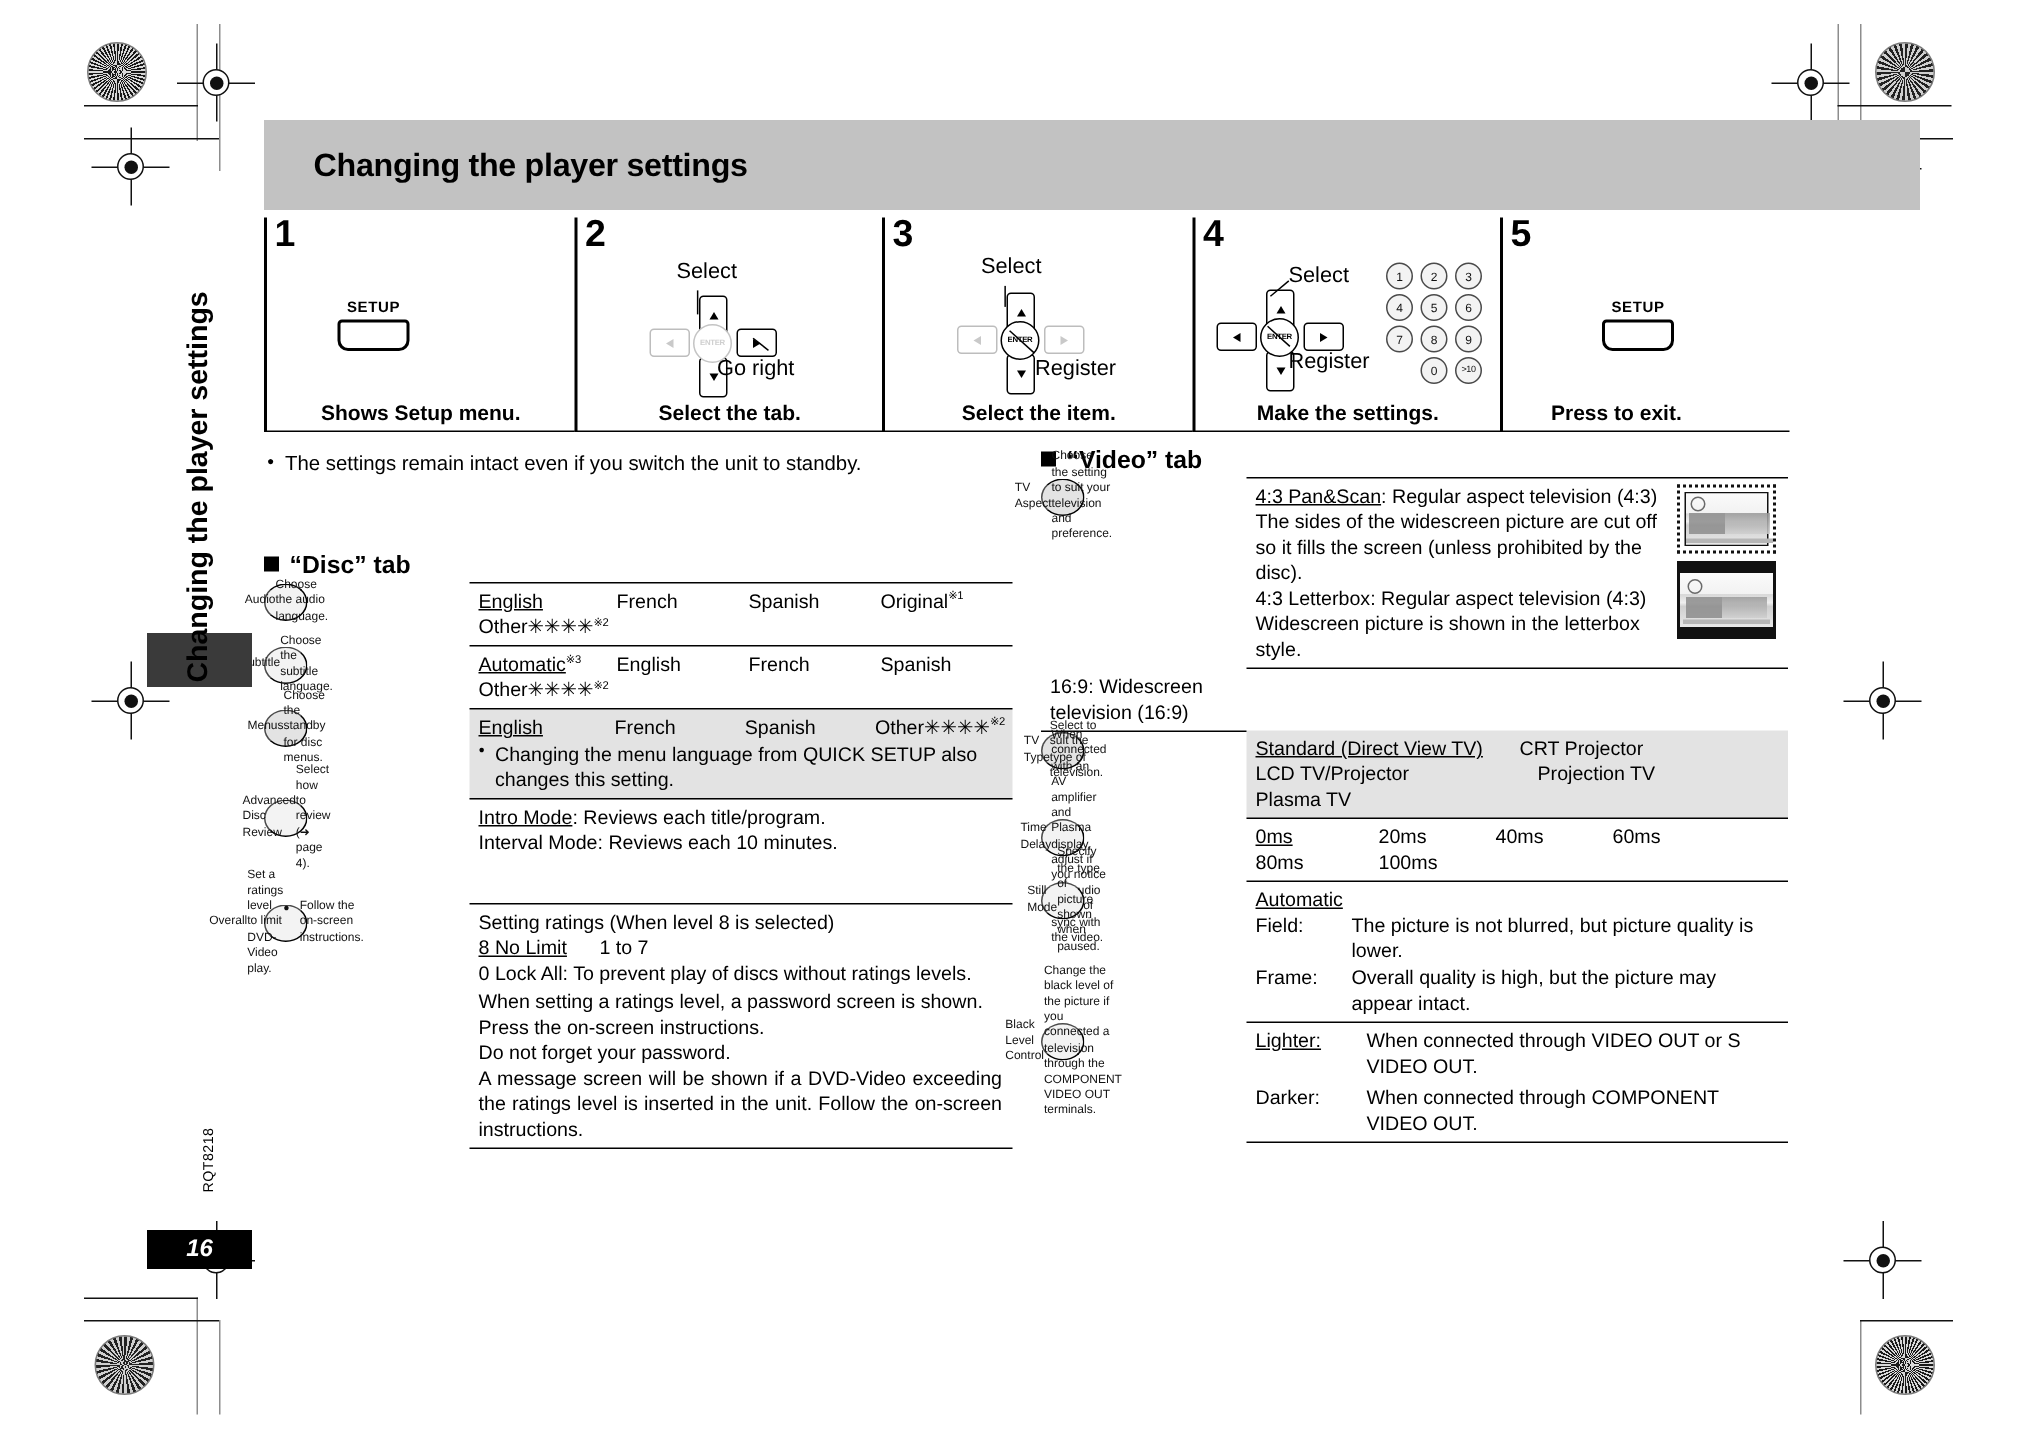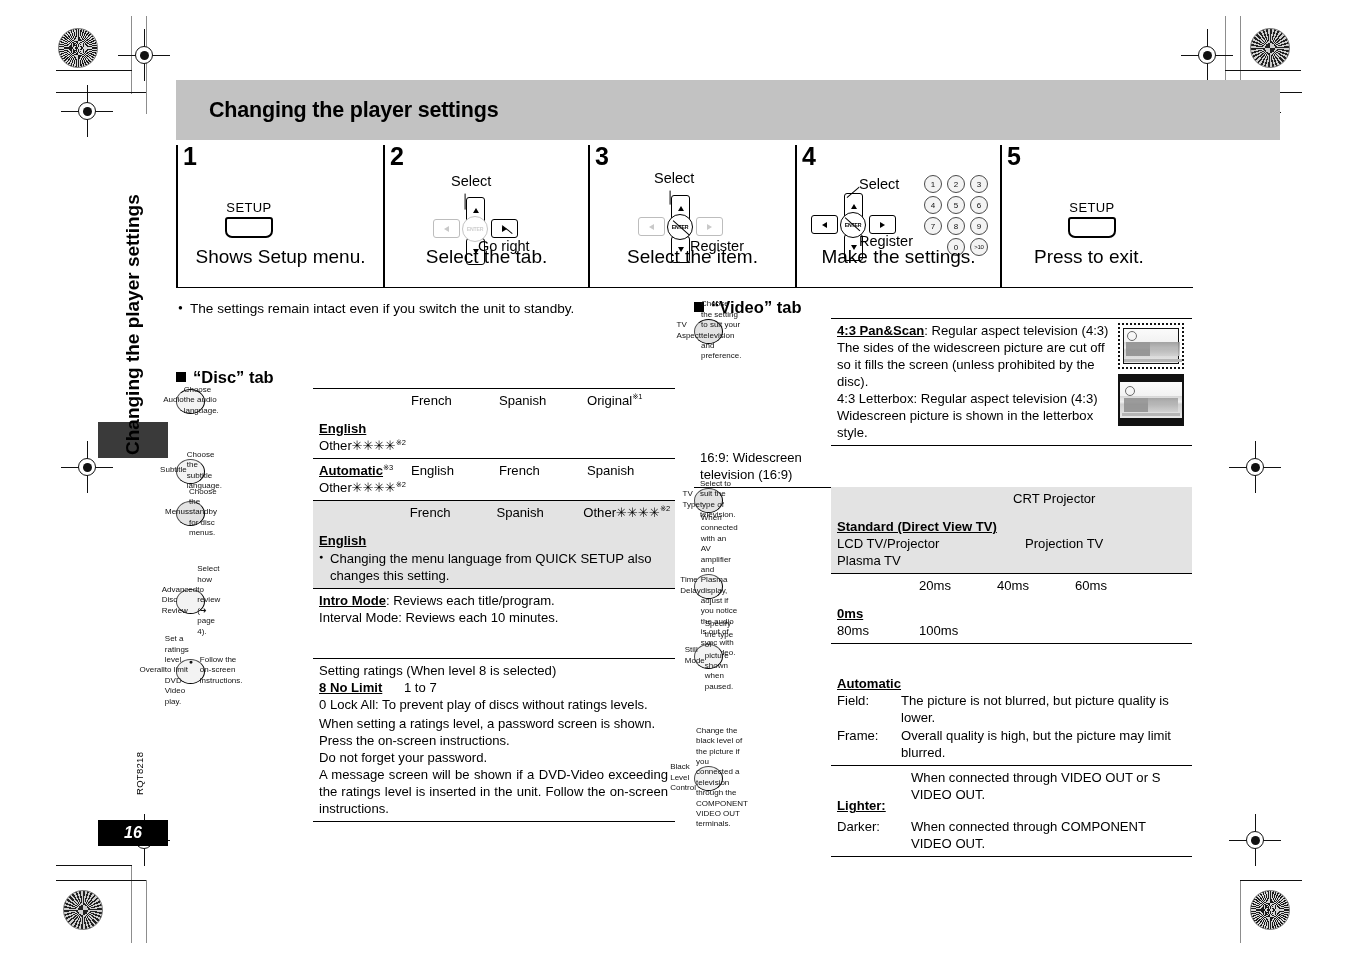--- a/index.html
+++ b/index.html
@@ -31,30 +31,30 @@
 
   
   .headerbar{position:absolute;left:176px;top:80px;width:1104px;height:60px;background:#c2c2c2;}
   .headertitle{position:absolute;left:209px;top:98px;font-size:21.5px;font-weight:bold;letter-spacing:-0.2px;}
 
   
   .steps{position:absolute;left:176px;top:145px;width:1017px;height:143px;display:flex;}
   .step{position:relative;border-left:2.6px solid #000;border-bottom:1.8px solid #000;box-sizing:border-box;}
   .step:last-child{border-right:0;}
   .stepnum{position:absolute;left:5px;top:-1px;font-size:25px;font-weight:bold;line-height:1;}
-  .stepcap{position:absolute;bottom:19px;width:100%;text-align:center;font-size:19px;}
+  .stepcap{position:absolute;bottom:4px;width:100%;text-align:center;font-size:14px;font-weight:bold;}
   .step.s1{width:207px;}
   .step.s2{width:205px;}
   .step.s3{width:207px;}
   .step.s4{width:205px;}
   .step.s5{width:193px;}
 
   
   .setupbtn{position:absolute;text-align:center;}
-  .setupbtn .lbl{font-size:13px;letter-spacing:.4px;margin-bottom:2px;}
+  .setupbtn .lbl{font-size:10px;letter-spacing:.4px;margin-bottom:2px;font-weight:bold;}
   .setupbtn .cap{width:44px;height:17px;border:2px solid #000;border-radius:3px 3px 7px 7px;margin:0 auto;background:#fff;}
 
   
   .dpad{position:absolute;width:96px;height:66px;}
   .dbtn{position:absolute;border:1.6px solid #000;border-radius:3px;background:#fff;
          display:flex;align-items:center;justify-content:center;font-size:7px;color:#000;}
   .dbtn.dim{border-color:#bdbdbd;color:#c9c9c9;}
   .dbtn.up{left:33px;top:0;width:17px;height:25px;}
   .dbtn.down{left:33px;top:41px;width:17px;height:25px;}
   .dbtn.left{left:0;top:22px;width:25px;height:17px;}
@@ -94,21 +94,21 @@
 
   
   table.spec{position:absolute;border-collapse:collapse;font-size:13.1px;line-height:1.3;table-layout:fixed;}
   table.spec td{vertical-align:top;padding:3px 5px 4px 6px;border-bottom:1.6px solid #000;}
   table.spec tr.thin td{border-bottom:1.2px solid #000;}
   table.spec td.key{border-right:1.6px solid #000;}
   table.spec tr:first-child td{border-top:1.9px solid #000;}
   .shade{background:#e3e3e3;}
   .b{font-weight:normal;}
   .u{text-decoration:underline;}
-  .ul{font-weight:bold;text-decoration:underline;margin-top:28px;}
+  .ul{font-weight:normal;text-decoration:underline;}
   .sup{font-size:7.5px;vertical-align:5px;letter-spacing:-.2px;}
   .cols{display:flex;}
   .justify{text-align:justify;}
   .dotli{position:relative;padding-left:11px;}
   .dotli:before{content:"\25CF";position:absolute;left:0;top:0;font-size:7px;line-height:2.1;}
 
   .defgrid{display:grid;grid-template-columns:58px 1fr;column-gap:6px;row-gap:1px;}
   .defgrid2{display:grid;grid-template-columns:68px 1fr;column-gap:6px;row-gap:4px;}
 
   
@@ -525,21 +525,21 @@
         <td class="key">
           <div class="b">Still Mode</div>
           <div>Specify the type of picture shown when paused.</div>
         </td>
         <td>
           <div class="ul">Automatic</div>
           <div class="defgrid">
             <span class="b">Field:</span>
             <span>The picture is not blurred, but picture quality is lower.</span>
             <span class="b">Frame:</span>
-            <span>Overall quality is high, but the picture may limit blurred.</span>
+            <span>Overall quality is high, but the picture may appear intact.</span>
           </div>
         </td>
       </tr>
 
       <tr>
         <td class="key">
           <div class="b">Black Level Control</div>
           <div>Change the black level of the picture if you connected a television through the COMPONENT VIDEO OUT terminals.</div>
         </td>
         <td>

